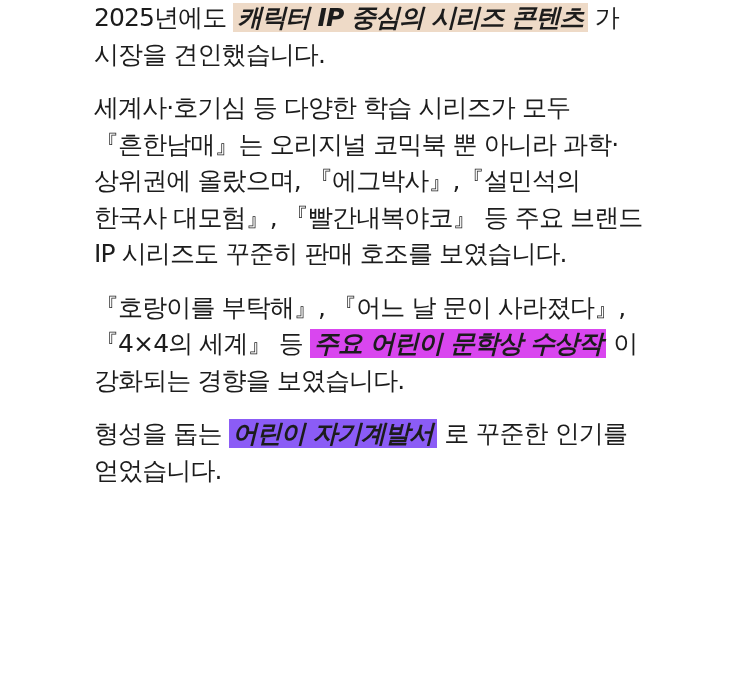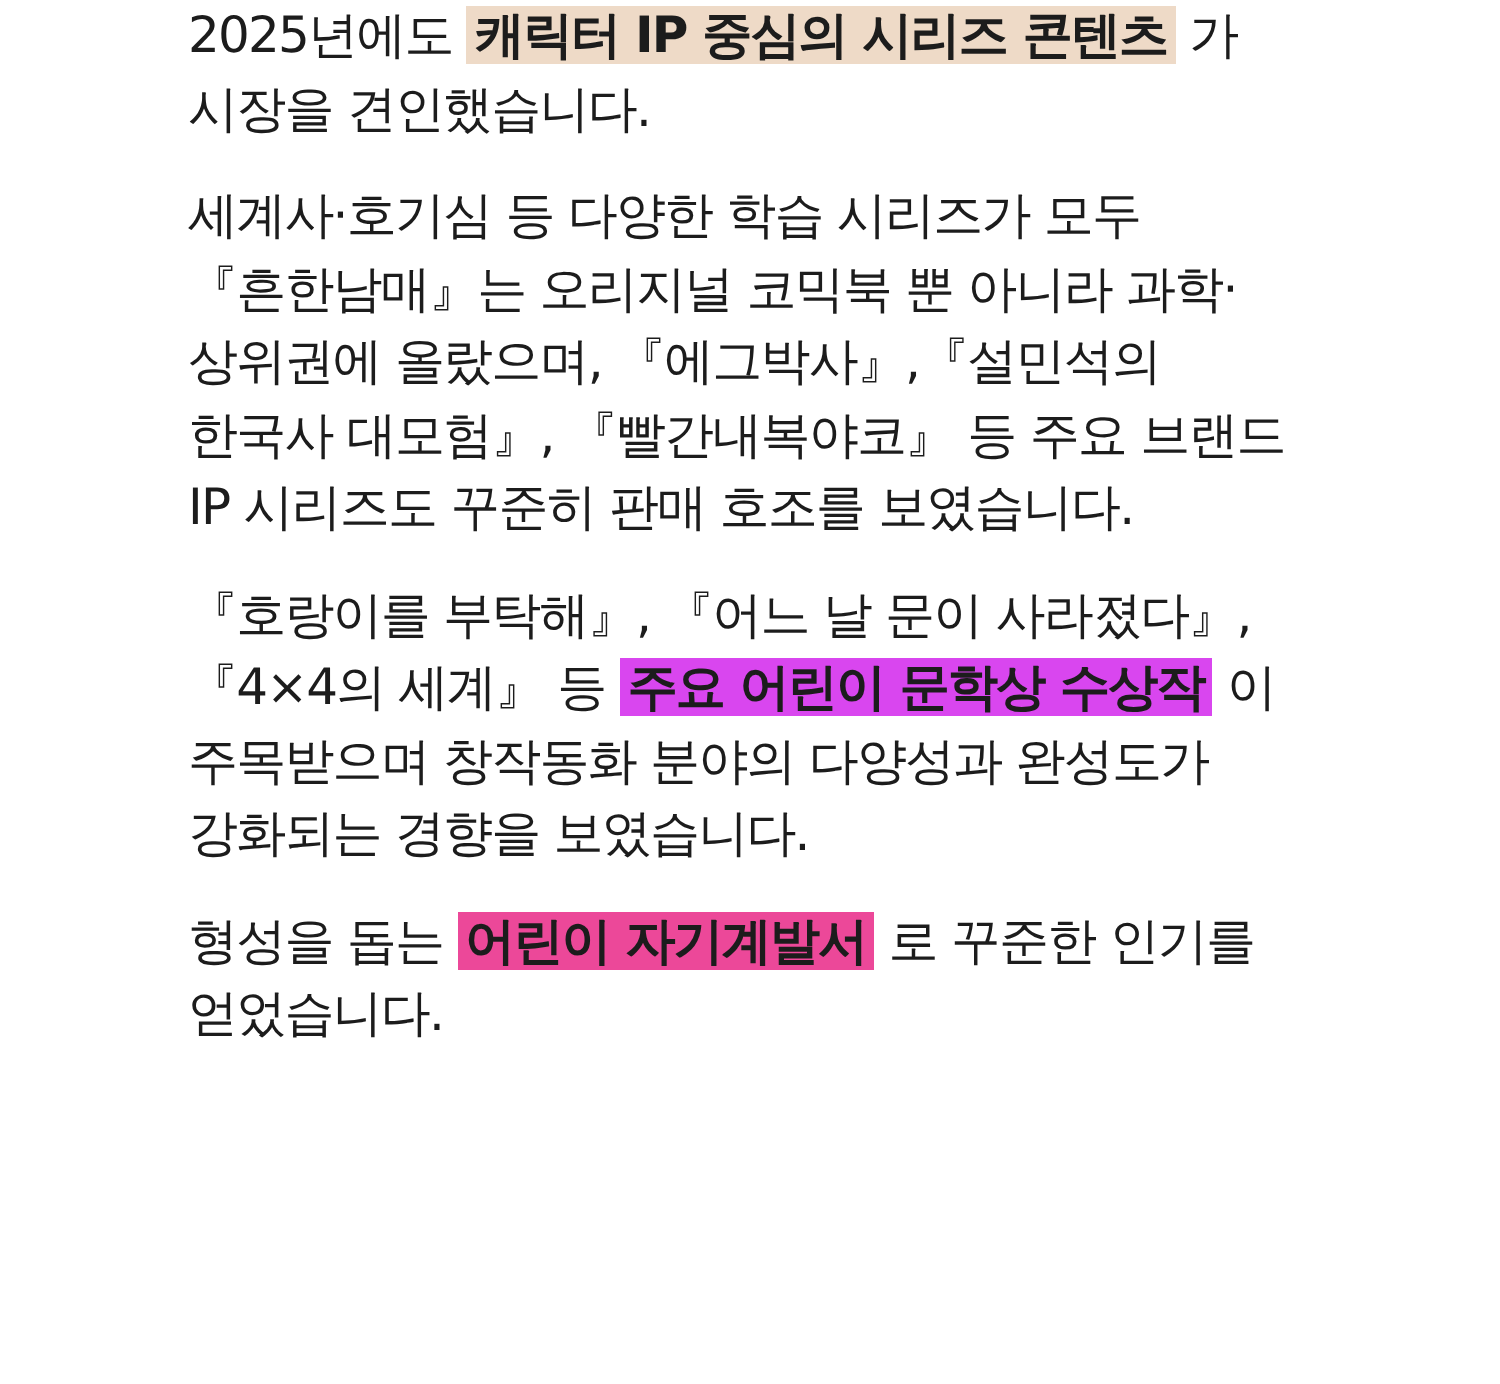--- a/index.html
+++ b/index.html
@@ -32,20 +32,21 @@
       margin-top: 17px;
     }
     .line {
       display: block;
       white-space: nowrap;
     }
     .hl {
       background: #eedac7;
       font-weight: bold;
       padding: 0 4px 0 4px;
+      font-style: italic;
     }
   </style>
 </head>
 <body style="color: rgb(28, 28, 28);">
 
 <div class="article">
 
   <p class="para">
     <span class="line"><span>2025년에도 </span><span class="hl" style="background: rgb(238, 218, 199);">캐릭터 IP 중심의 시리즈 콘텐츠</span><span> 가</span></span>
     <span class="line">시장을 견인했습니다.</span>
@@ -55,22 +56,21 @@
     <span class="line">세계사·호기심 등 다양한 학습 시리즈가 모두</span>
     <span class="line">『흔한남매』는 오리지널 코믹북 뿐 아니라 과학·</span>
     <span class="line">상위권에 올랐으며, 『에그박사』,『설민석의</span>
     <span class="line">한국사 대모험』, 『빨간내복야코』 등 주요 브랜드</span>
     <span class="line">IP 시리즈도 꾸준히 판매 호조를 보였습니다.</span>
   </p>
 
   <p class="para">
     <span class="line">『호랑이를 부탁해』, 『어느 날 문이 사라졌다』,</span>
     <span class="line"><span>『4×4의 세계』 등 </span><span class="hl" style="background: #d946ef;">주요 어린이 문학상 수상작</span><span> 이</span></span>
-    <span class="line">주목받으며 창작동화 분야의 다양성과 완성도가</span>
     <span class="line">강화되는 경향을 보였습니다.</span>
   </p>
 
   <p class="para">
-    <span class="line"><span>형성을 돕는 </span><span class="hl" style="background: #ec4899;">어린이 자기계발서</span><span> 로 꾸준한 인기를</span></span>
+    <span class="line"><span>형성을 돕는 </span><span class="hl" style="background: #8b5cf6;">어린이 자기계발서</span><span> 로 꾸준한 인기를</span></span>
     <span class="line">얻었습니다.</span>
   </p>
 
 </div>
 
 </body></html>

